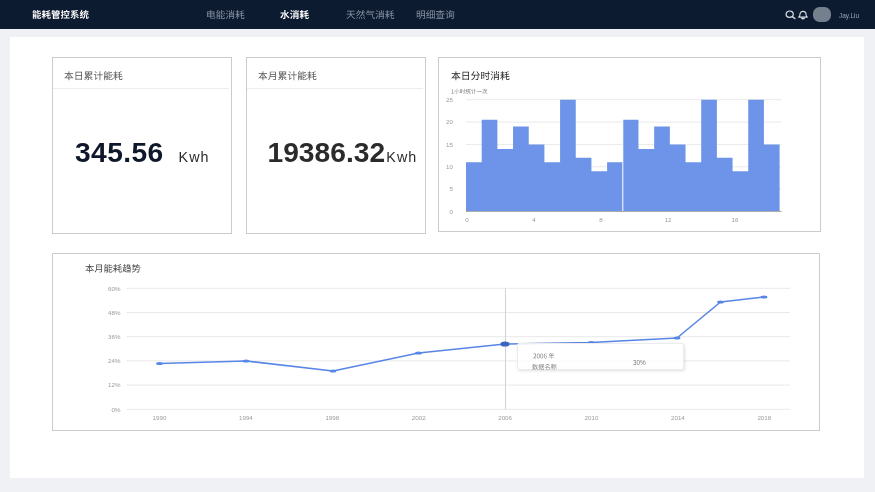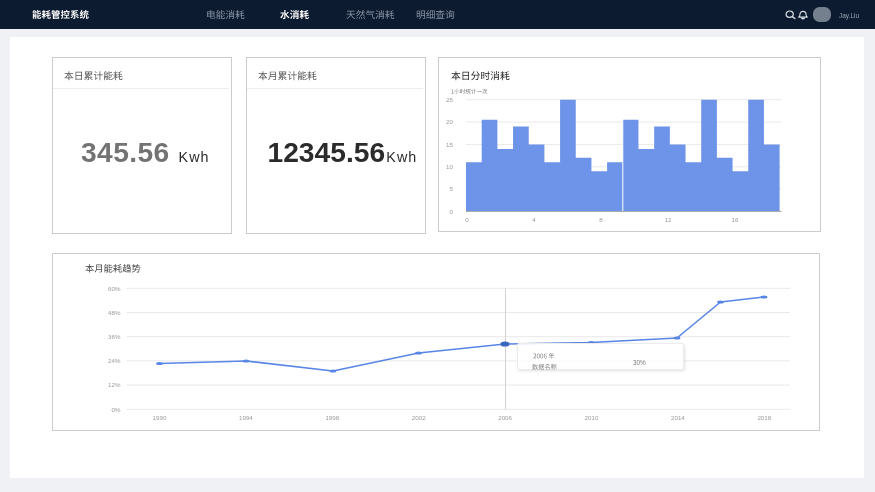--- a/index.html
+++ b/index.html
@@ -28,28 +28,28 @@
 <path d="M3.7,8.1 A1.5,1.3 0 0 0 6.3,8.1" fill="none" stroke="#d9dee5" stroke-width="1.3" stroke-linecap="round"></path>
   </svg>
 <div class="abs" style="left:813px;top:7.2px;width:18.4px;height:15.2px;background:#75808e;border-radius:6.5px"></div>
 <div class="abs" style="left:839px;top:11.6px;font-size:6.5px;color:#9aa4b2">Jay.Liu</div>
 <div class="abs" style="left:10px;top:37px;width:854px;height:441px;background:#ffffff"></div>
 <div class="abs" style="left:52px;top:57px;width:178px;height:175px;background:#fff;border:1px solid #cbcbcb"></div>
 <div class="abs" style="left:53px;top:88px;width:176px;height:1px;background:#ededed"></div>
 <div class="abs" style="left:64.0px;top:67.9px"><svg width="58.8" height="14.2" viewBox="0 0 58.8 14.2">
       <path d="M4.508000000000001 3.1458000000000013V5.203800000000001H0.6370000000000001V5.948600000000002H3.5966000000000005C2.8812 7.614600000000001 1.6660000000000001 9.202200000000001 0.36260000000000003 9.996000000000002C0.539 10.143000000000002 0.7840000000000001 10.407600000000002 0.9016000000000002 10.593800000000002C2.3226000000000004 9.623600000000001 3.5868000000000007 7.8694000000000015 4.3512 5.948600000000002H4.508000000000001V9.574600000000002H2.2148000000000003V10.319400000000002H4.508000000000001V12.152000000000003H5.2822000000000005V10.319400000000002H7.565600000000001V9.574600000000002H5.2822000000000005V5.948600000000002H5.4194C6.164200000000001 7.8694000000000015 7.428400000000001 9.633400000000002 8.878800000000002 10.574200000000001C9.016000000000002 10.368400000000001 9.270800000000001 10.084200000000003 9.457 9.937200000000002C8.094800000000001 9.153200000000002 6.860000000000001 7.604800000000002 6.154400000000001 5.948600000000002H9.1826V5.203800000000001H5.2822000000000005V3.1458000000000013Z M12.2794 7.918400000000002H17.169600000000003V10.672200000000002H12.2794ZM12.2794 7.193200000000002V4.537400000000001H17.169600000000003V7.193200000000002ZM11.5248 3.8024000000000013V12.044200000000002H12.2794V11.407200000000001H17.169600000000003V11.995200000000002H17.9536V3.8024000000000013Z M25.705400000000004 10.525200000000002C26.5482 10.936800000000002 27.6066 11.564000000000002 28.126000000000005 11.985400000000002L28.6944 11.544400000000001C28.135800000000003 11.113200000000003 27.0578 10.515400000000001 26.2346 10.133200000000002ZM22.3636 10.133200000000002C21.7952 10.633000000000003 20.893600000000003 11.132800000000001 20.09 11.456200000000003C20.256600000000002 11.573800000000002 20.531000000000002 11.818800000000003 20.6584 11.956000000000003C21.4326 11.583600000000002 22.393 10.985800000000003 23.03 10.407600000000002ZM21.6678 5.419400000000001H24.1276V6.242600000000001H21.6678ZM24.843000000000004 5.419400000000001H27.391000000000002V6.242600000000001H24.843000000000004ZM21.6678 4.057200000000001H24.1276V4.860800000000001H21.6678ZM24.843000000000004 4.057200000000001H27.391000000000002V4.860800000000001H24.843000000000004ZM21.285600000000002 8.477000000000002C21.4718 8.398600000000002 21.7462 8.3594 23.588600000000003 8.241800000000001C22.8242 8.594600000000002 22.177400000000002 8.849400000000003 21.8638 8.957200000000002C21.305200000000003 9.153200000000002 20.893600000000003 9.280600000000002 20.580000000000002 9.300200000000002C20.648600000000002 9.496200000000002 20.7466 9.819600000000001 20.7662 9.966600000000001C21.050400000000003 9.858800000000002 21.422800000000002 9.829400000000001 24.1472 9.692200000000001V11.338600000000001C24.1472 11.456200000000003 24.117800000000003 11.485600000000002 23.9904 11.485600000000002C23.843400000000003 11.495400000000002 23.3926 11.495400000000002 22.883000000000003 11.485600000000002C22.9908 11.671800000000003 23.108400000000003 11.946200000000003 23.1476 12.152000000000003C23.8042 12.152000000000003 24.255000000000003 12.152000000000003 24.549000000000003 12.044200000000002C24.843000000000004 11.936400000000003 24.921400000000002 11.750200000000001 24.921400000000002 11.358200000000002V9.653000000000002L27.449800000000003 9.525600000000003C27.655600000000003 9.741200000000003 27.832 9.947000000000003 27.9692 10.123400000000002L28.508200000000002 9.692200000000001C28.126000000000005 9.192400000000003 27.332200000000004 8.437800000000001 26.636400000000002 7.928200000000002L26.107200000000002 8.2908C26.362000000000002 8.486800000000002 26.626600000000003 8.722000000000001 26.8912 8.967000000000002L22.8536 9.153200000000002C24.0884 8.692600000000002 25.333000000000002 8.114400000000002 26.577600000000004 7.399000000000001L26.009200000000003 6.958000000000001C25.6368 7.193200000000002 25.235000000000003 7.418600000000001 24.843000000000004 7.624400000000001L22.657600000000002 7.7322000000000015C23.137800000000002 7.477400000000001 23.6278 7.173600000000001 24.098200000000002 6.830600000000001H28.116200000000003V3.4692000000000007H20.962200000000003V6.830600000000001H23.039800000000003C22.5008 7.203000000000001 21.9618 7.506800000000002 21.7462 7.5950000000000015C21.491400000000002 7.722400000000002 21.266000000000002 7.8008000000000015 21.0896 7.820400000000001C21.1582 8.006600000000002 21.256200000000003 8.330000000000002 21.285600000000002 8.477000000000002Z M30.742600000000003 3.7730000000000006C31.291400000000003 4.233600000000001 31.977400000000003 4.900000000000001 32.291000000000004 5.3214000000000015L32.790800000000004 4.7726000000000015C32.4576 4.370800000000001 31.7618 3.7436000000000007 31.222800000000003 3.3026000000000018ZM29.850800000000003 6.213200000000001V6.9384000000000015H31.409000000000002V10.456600000000002C31.409000000000002 10.878000000000002 31.105200000000004 11.172000000000002 30.919000000000004 11.289600000000002C31.056200000000004 11.436600000000002 31.252200000000002 11.769800000000002 31.320800000000002 11.965800000000002C31.477600000000002 11.760000000000002 31.752000000000002 11.544400000000001 33.604200000000006 10.231200000000001C33.525800000000004 10.094000000000001 33.4082 9.780400000000002 33.3592 9.584400000000002L32.153800000000004 10.407600000000002V6.213200000000001ZM35.534800000000004 3.1654000000000018V6.3896000000000015H33.0456V7.144200000000001H35.534800000000004V12.152000000000003H36.309000000000005V7.144200000000001H38.7982V6.3896000000000015H36.309000000000005V3.1654000000000018Z M42.9534 7.252000000000002V8.094800000000001H40.866V7.252000000000002ZM40.18 6.624800000000001V12.142200000000003H40.866V10.143000000000002H42.9534V11.289600000000002C42.9534 11.417000000000002 42.92400000000001 11.456200000000003 42.796600000000005 11.456200000000003C42.64960000000001 11.466000000000003 42.238 11.466000000000003 41.7774 11.446400000000002C41.875400000000006 11.642400000000002 41.983200000000004 11.926600000000002 42.022400000000005 12.122600000000002C42.6398 12.122600000000002 43.06120000000001 12.112800000000002 43.3356 12.005000000000003C43.6002 11.887400000000003 43.6786 11.681600000000001 43.6786 11.299400000000002V6.624800000000001ZM40.866 8.673000000000002H42.9534V9.564800000000002H40.866ZM47.6084 3.8710000000000013C47.049800000000005 4.165000000000001 46.16780000000001 4.517800000000001 45.325 4.802000000000001V3.1556000000000015H44.5998V6.409200000000001C44.5998 7.212800000000001 44.844800000000006 7.438200000000002 45.7856 7.438200000000002C45.9816 7.438200000000002 47.2556 7.438200000000002 47.4712 7.438200000000002C48.245400000000004 7.438200000000002 48.470800000000004 7.114800000000002 48.549200000000006 5.919200000000001C48.3434 5.870200000000001 48.049400000000006 5.762400000000001 47.9024 5.635000000000002C47.85340000000001 6.605200000000002 47.784800000000004 6.771800000000002 47.40260000000001 6.771800000000002C47.12820000000001 6.771800000000002 46.050200000000004 6.771800000000002 45.84440000000001 6.771800000000002C45.403400000000005 6.771800000000002 45.325 6.713000000000002 45.325 6.399400000000002V5.399800000000001C46.275600000000004 5.125400000000001 47.324200000000005 4.7726000000000015 48.098400000000005 4.419800000000001ZM47.726000000000006 8.241800000000001C47.1576 8.604400000000002 46.216800000000006 8.986600000000003 45.325 9.280600000000002V7.712600000000002H44.5998V11.025000000000002C44.5998 11.848200000000002 44.854600000000005 12.063800000000002 45.805200000000006 12.063800000000002C46.011 12.063800000000002 47.30460000000001 12.063800000000002 47.5202 12.063800000000002C48.3434 12.063800000000002 48.549200000000006 11.711000000000002 48.63740000000001 10.397800000000002C48.4414 10.348800000000002 48.147400000000005 10.231200000000001 47.9808 10.113600000000002C47.94160000000001 11.221000000000002 47.863200000000006 11.407200000000001 47.461400000000005 11.407200000000001C47.177200000000006 11.407200000000001 46.089400000000005 11.407200000000001 45.8738 11.407200000000001C45.4132 11.407200000000001 45.325 11.348400000000002 45.325 11.034800000000002V9.888200000000001C46.314800000000005 9.613800000000001 47.4418 9.231600000000002 48.2062 8.790600000000001ZM40.0232 5.948600000000002C40.229000000000006 5.860400000000001 40.572 5.811400000000002 43.257200000000005 5.625200000000001C43.345400000000005 5.811400000000002 43.4238 5.987800000000001 43.482600000000005 6.144600000000001L44.119600000000005 5.850600000000001C43.9138 5.262600000000001 43.365 4.380600000000001 42.8554 3.724000000000001L42.257600000000004 3.959200000000001C42.5026 4.292400000000001 42.747600000000006 4.684400000000001 42.9632 5.066600000000001L40.8072 5.1842000000000015C41.2286 4.664800000000001 41.6696 4.008200000000001 42.012600000000006 3.3516000000000012L41.248200000000004 3.1164000000000005C40.9346 3.8808000000000007 40.3956 4.655000000000001 40.229000000000006 4.860800000000001C40.062400000000004 5.066600000000001 39.915400000000005 5.213600000000001 39.7684 5.243000000000001C39.8566 5.439000000000001 39.984 5.791800000000001 40.0232 5.948600000000002Z M51.1364 3.136000000000001V4.184600000000001H49.6076V4.831400000000001H51.1364V5.801600000000001H49.8036V6.438600000000001H51.1364V7.438200000000002H49.4508V8.094800000000001H50.9012C50.5092 8.927800000000001 49.8918 9.819600000000001 49.3332 10.319400000000002C49.4508 10.486000000000002 49.6076 10.780000000000001 49.686 10.976000000000003C50.1956 10.486000000000002 50.7248 9.682400000000001 51.1364 8.869000000000002V12.142200000000003H51.8224V8.878800000000002C52.1948 9.359000000000002 52.626 9.956800000000001 52.822 10.280200000000002L53.2924 9.692200000000001C53.0964 9.447200000000002 52.332 8.535800000000002 51.94 8.094800000000001H53.3512V7.438200000000002H51.8224V6.438600000000001H52.9788V5.801600000000001H51.8224V4.831400000000001H53.1552V4.184600000000001H51.8224V3.136000000000001ZM57.183 3.1752000000000002C56.35 3.763200000000001 54.782000000000004 4.341400000000001 53.3806 4.743200000000001C53.4786 4.890200000000001 53.5962 5.135200000000001 53.635400000000004 5.292000000000002C54.1254 5.154800000000002 54.635 5.007800000000001 55.1348 4.8412000000000015V6.281800000000001L53.5178 6.536600000000002L53.6256 7.203000000000001L55.1348 6.958000000000001V8.486800000000002L53.3022 8.761200000000002L53.410000000000004 9.427600000000002L55.1348 9.163000000000002V10.868200000000002C55.1348 11.760000000000002 55.3504 12.005000000000003 56.1736 12.005000000000003C56.3304 12.005000000000003 57.3006 12.005000000000003 57.477000000000004 12.005000000000003C58.2218 12.005000000000003 58.3982 11.573800000000002 58.476600000000005 10.241000000000001C58.2806 10.192000000000002 58.0062 10.074400000000002 57.839600000000004 9.937200000000002C57.8004 11.103400000000002 57.751400000000004 11.377800000000002 57.428 11.377800000000002C57.2222 11.377800000000002 56.4284 11.377800000000002 56.2716 11.377800000000002C55.909 11.377800000000002 55.8502 11.299400000000002 55.8502 10.878000000000002V9.055200000000003L58.4276 8.663200000000002L58.3296 8.006600000000002L55.8502 8.379000000000001V6.840400000000002L58.065 6.487600000000001L57.9572 5.8408000000000015L55.8502 6.174000000000001V4.586400000000001C56.5852 4.312000000000001 57.2614 4.008200000000001 57.8004 3.6652000000000013Z" fill="#555555"></path>
     </svg></div>
-<div class="abs" style="left:81px;top:142.8px;font-size:28.2px;line-height:19.8px;font-weight:bold;letter-spacing:0.4px;color:#737373">345.56</div>
+<div class="abs" style="left:75px;top:142.8px;font-size:28.2px;line-height:19.8px;font-weight:bold;letter-spacing:0.4px;color:#0f172a">345.56</div>
 <div class="abs" style="left:178.5px;top:151.8px;font-size:14.3px;line-height:10.4px;letter-spacing:1.1px;color:#2b2b2b">Kwh</div>
 <div class="abs" style="left:246px;top:57px;width:178px;height:175px;background:#fff;border:1px solid #cbcbcb"></div>
 <div class="abs" style="left:247px;top:88px;width:176px;height:1px;background:#ededed"></div>
 <div class="abs" style="left:258.0px;top:67.9px"><svg width="58.8" height="14.2" viewBox="0 0 58.8 14.2">
       <path d="M4.508000000000001 3.1458000000000013V5.203800000000001H0.6370000000000001V5.948600000000002H3.5966000000000005C2.8812 7.614600000000001 1.6660000000000001 9.202200000000001 0.36260000000000003 9.996000000000002C0.539 10.143000000000002 0.7840000000000001 10.407600000000002 0.9016000000000002 10.593800000000002C2.3226000000000004 9.623600000000001 3.5868000000000007 7.8694000000000015 4.3512 5.948600000000002H4.508000000000001V9.574600000000002H2.2148000000000003V10.319400000000002H4.508000000000001V12.152000000000003H5.2822000000000005V10.319400000000002H7.565600000000001V9.574600000000002H5.2822000000000005V5.948600000000002H5.4194C6.164200000000001 7.8694000000000015 7.428400000000001 9.633400000000002 8.878800000000002 10.574200000000001C9.016000000000002 10.368400000000001 9.270800000000001 10.084200000000003 9.457 9.937200000000002C8.094800000000001 9.153200000000002 6.860000000000001 7.604800000000002 6.154400000000001 5.948600000000002H9.1826V5.203800000000001H5.2822000000000005V3.1458000000000013Z M11.828600000000002 3.655400000000001V6.673800000000002C11.828600000000002 8.251600000000002 11.671800000000001 10.241000000000001 10.084200000000001 11.632600000000002C10.250800000000002 11.730600000000003 10.535 12.005000000000003 10.642800000000001 12.161800000000003C11.603200000000001 11.319000000000003 12.093200000000001 10.211600000000002 12.3382 9.094400000000002H17.071600000000004V11.054400000000003C17.071600000000004 11.270000000000001 17.003 11.338600000000001 16.7678 11.348400000000002C16.5424 11.358200000000002 15.748600000000001 11.368000000000002 14.935200000000002 11.338600000000001C15.062600000000002 11.544400000000001 15.199800000000002 11.887400000000003 15.248800000000003 12.112800000000002C16.297400000000003 12.112800000000002 16.954 12.103000000000002 17.3362 11.965800000000002C17.698800000000002 11.838400000000002 17.845800000000004 11.593400000000003 17.845800000000004 11.064200000000001V3.655400000000001ZM12.573400000000001 4.370800000000001H17.071600000000004V6.017200000000002H12.573400000000001ZM12.573400000000001 6.713000000000002H17.071600000000004V8.379000000000001H12.465600000000002C12.544 7.8008000000000015 12.573400000000001 7.232400000000002 12.573400000000001 6.713000000000002Z M25.705400000000004 10.525200000000002C26.5482 10.936800000000002 27.6066 11.564000000000002 28.126000000000005 11.985400000000002L28.6944 11.544400000000001C28.135800000000003 11.113200000000003 27.0578 10.515400000000001 26.2346 10.133200000000002ZM22.3636 10.133200000000002C21.7952 10.633000000000003 20.893600000000003 11.132800000000001 20.09 11.456200000000003C20.256600000000002 11.573800000000002 20.531000000000002 11.818800000000003 20.6584 11.956000000000003C21.4326 11.583600000000002 22.393 10.985800000000003 23.03 10.407600000000002ZM21.6678 5.419400000000001H24.1276V6.242600000000001H21.6678ZM24.843000000000004 5.419400000000001H27.391000000000002V6.242600000000001H24.843000000000004ZM21.6678 4.057200000000001H24.1276V4.860800000000001H21.6678ZM24.843000000000004 4.057200000000001H27.391000000000002V4.860800000000001H24.843000000000004ZM21.285600000000002 8.477000000000002C21.4718 8.398600000000002 21.7462 8.3594 23.588600000000003 8.241800000000001C22.8242 8.594600000000002 22.177400000000002 8.849400000000003 21.8638 8.957200000000002C21.305200000000003 9.153200000000002 20.893600000000003 9.280600000000002 20.580000000000002 9.300200000000002C20.648600000000002 9.496200000000002 20.7466 9.819600000000001 20.7662 9.966600000000001C21.050400000000003 9.858800000000002 21.422800000000002 9.829400000000001 24.1472 9.692200000000001V11.338600000000001C24.1472 11.456200000000003 24.117800000000003 11.485600000000002 23.9904 11.485600000000002C23.843400000000003 11.495400000000002 23.3926 11.495400000000002 22.883000000000003 11.485600000000002C22.9908 11.671800000000003 23.108400000000003 11.946200000000003 23.1476 12.152000000000003C23.8042 12.152000000000003 24.255000000000003 12.152000000000003 24.549000000000003 12.044200000000002C24.843000000000004 11.936400000000003 24.921400000000002 11.750200000000001 24.921400000000002 11.358200000000002V9.653000000000002L27.449800000000003 9.525600000000003C27.655600000000003 9.741200000000003 27.832 9.947000000000003 27.9692 10.123400000000002L28.508200000000002 9.692200000000001C28.126000000000005 9.192400000000003 27.332200000000004 8.437800000000001 26.636400000000002 7.928200000000002L26.107200000000002 8.2908C26.362000000000002 8.486800000000002 26.626600000000003 8.722000000000001 26.8912 8.967000000000002L22.8536 9.153200000000002C24.0884 8.692600000000002 25.333000000000002 8.114400000000002 26.577600000000004 7.399000000000001L26.009200000000003 6.958000000000001C25.6368 7.193200000000002 25.235000000000003 7.418600000000001 24.843000000000004 7.624400000000001L22.657600000000002 7.7322000000000015C23.137800000000002 7.477400000000001 23.6278 7.173600000000001 24.098200000000002 6.830600000000001H28.116200000000003V3.4692000000000007H20.962200000000003V6.830600000000001H23.039800000000003C22.5008 7.203000000000001 21.9618 7.506800000000002 21.7462 7.5950000000000015C21.491400000000002 7.722400000000002 21.266000000000002 7.8008000000000015 21.0896 7.820400000000001C21.1582 8.006600000000002 21.256200000000003 8.330000000000002 21.285600000000002 8.477000000000002Z M30.742600000000003 3.7730000000000006C31.291400000000003 4.233600000000001 31.977400000000003 4.900000000000001 32.291000000000004 5.3214000000000015L32.790800000000004 4.7726000000000015C32.4576 4.370800000000001 31.7618 3.7436000000000007 31.222800000000003 3.3026000000000018ZM29.850800000000003 6.213200000000001V6.9384000000000015H31.409000000000002V10.456600000000002C31.409000000000002 10.878000000000002 31.105200000000004 11.172000000000002 30.919000000000004 11.289600000000002C31.056200000000004 11.436600000000002 31.252200000000002 11.769800000000002 31.320800000000002 11.965800000000002C31.477600000000002 11.760000000000002 31.752000000000002 11.544400000000001 33.604200000000006 10.231200000000001C33.525800000000004 10.094000000000001 33.4082 9.780400000000002 33.3592 9.584400000000002L32.153800000000004 10.407600000000002V6.213200000000001ZM35.534800000000004 3.1654000000000018V6.3896000000000015H33.0456V7.144200000000001H35.534800000000004V12.152000000000003H36.309000000000005V7.144200000000001H38.7982V6.3896000000000015H36.309000000000005V3.1654000000000018Z M42.9534 7.252000000000002V8.094800000000001H40.866V7.252000000000002ZM40.18 6.624800000000001V12.142200000000003H40.866V10.143000000000002H42.9534V11.289600000000002C42.9534 11.417000000000002 42.92400000000001 11.456200000000003 42.796600000000005 11.456200000000003C42.64960000000001 11.466000000000003 42.238 11.466000000000003 41.7774 11.446400000000002C41.875400000000006 11.642400000000002 41.983200000000004 11.926600000000002 42.022400000000005 12.122600000000002C42.6398 12.122600000000002 43.06120000000001 12.112800000000002 43.3356 12.005000000000003C43.6002 11.887400000000003 43.6786 11.681600000000001 43.6786 11.299400000000002V6.624800000000001ZM40.866 8.673000000000002H42.9534V9.564800000000002H40.866ZM47.6084 3.8710000000000013C47.049800000000005 4.165000000000001 46.16780000000001 4.517800000000001 45.325 4.802000000000001V3.1556000000000015H44.5998V6.409200000000001C44.5998 7.212800000000001 44.844800000000006 7.438200000000002 45.7856 7.438200000000002C45.9816 7.438200000000002 47.2556 7.438200000000002 47.4712 7.438200000000002C48.245400000000004 7.438200000000002 48.470800000000004 7.114800000000002 48.549200000000006 5.919200000000001C48.3434 5.870200000000001 48.049400000000006 5.762400000000001 47.9024 5.635000000000002C47.85340000000001 6.605200000000002 47.784800000000004 6.771800000000002 47.40260000000001 6.771800000000002C47.12820000000001 6.771800000000002 46.050200000000004 6.771800000000002 45.84440000000001 6.771800000000002C45.403400000000005 6.771800000000002 45.325 6.713000000000002 45.325 6.399400000000002V5.399800000000001C46.275600000000004 5.125400000000001 47.324200000000005 4.7726000000000015 48.098400000000005 4.419800000000001ZM47.726000000000006 8.241800000000001C47.1576 8.604400000000002 46.216800000000006 8.986600000000003 45.325 9.280600000000002V7.712600000000002H44.5998V11.025000000000002C44.5998 11.848200000000002 44.854600000000005 12.063800000000002 45.805200000000006 12.063800000000002C46.011 12.063800000000002 47.30460000000001 12.063800000000002 47.5202 12.063800000000002C48.3434 12.063800000000002 48.549200000000006 11.711000000000002 48.63740000000001 10.397800000000002C48.4414 10.348800000000002 48.147400000000005 10.231200000000001 47.9808 10.113600000000002C47.94160000000001 11.221000000000002 47.863200000000006 11.407200000000001 47.461400000000005 11.407200000000001C47.177200000000006 11.407200000000001 46.089400000000005 11.407200000000001 45.8738 11.407200000000001C45.4132 11.407200000000001 45.325 11.348400000000002 45.325 11.034800000000002V9.888200000000001C46.314800000000005 9.613800000000001 47.4418 9.231600000000002 48.2062 8.790600000000001ZM40.0232 5.948600000000002C40.229000000000006 5.860400000000001 40.572 5.811400000000002 43.257200000000005 5.625200000000001C43.345400000000005 5.811400000000002 43.4238 5.987800000000001 43.482600000000005 6.144600000000001L44.119600000000005 5.850600000000001C43.9138 5.262600000000001 43.365 4.380600000000001 42.8554 3.724000000000001L42.257600000000004 3.959200000000001C42.5026 4.292400000000001 42.747600000000006 4.684400000000001 42.9632 5.066600000000001L40.8072 5.1842000000000015C41.2286 4.664800000000001 41.6696 4.008200000000001 42.012600000000006 3.3516000000000012L41.248200000000004 3.1164000000000005C40.9346 3.8808000000000007 40.3956 4.655000000000001 40.229000000000006 4.860800000000001C40.062400000000004 5.066600000000001 39.915400000000005 5.213600000000001 39.7684 5.243000000000001C39.8566 5.439000000000001 39.984 5.791800000000001 40.0232 5.948600000000002Z M51.1364 3.136000000000001V4.184600000000001H49.6076V4.831400000000001H51.1364V5.801600000000001H49.8036V6.438600000000001H51.1364V7.438200000000002H49.4508V8.094800000000001H50.9012C50.5092 8.927800000000001 49.8918 9.819600000000001 49.3332 10.319400000000002C49.4508 10.486000000000002 49.6076 10.780000000000001 49.686 10.976000000000003C50.1956 10.486000000000002 50.7248 9.682400000000001 51.1364 8.869000000000002V12.142200000000003H51.8224V8.878800000000002C52.1948 9.359000000000002 52.626 9.956800000000001 52.822 10.280200000000002L53.2924 9.692200000000001C53.0964 9.447200000000002 52.332 8.535800000000002 51.94 8.094800000000001H53.3512V7.438200000000002H51.8224V6.438600000000001H52.9788V5.801600000000001H51.8224V4.831400000000001H53.1552V4.184600000000001H51.8224V3.136000000000001ZM57.183 3.1752000000000002C56.35 3.763200000000001 54.782000000000004 4.341400000000001 53.3806 4.743200000000001C53.4786 4.890200000000001 53.5962 5.135200000000001 53.635400000000004 5.292000000000002C54.1254 5.154800000000002 54.635 5.007800000000001 55.1348 4.8412000000000015V6.281800000000001L53.5178 6.536600000000002L53.6256 7.203000000000001L55.1348 6.958000000000001V8.486800000000002L53.3022 8.761200000000002L53.410000000000004 9.427600000000002L55.1348 9.163000000000002V10.868200000000002C55.1348 11.760000000000002 55.3504 12.005000000000003 56.1736 12.005000000000003C56.3304 12.005000000000003 57.3006 12.005000000000003 57.477000000000004 12.005000000000003C58.2218 12.005000000000003 58.3982 11.573800000000002 58.476600000000005 10.241000000000001C58.2806 10.192000000000002 58.0062 10.074400000000002 57.839600000000004 9.937200000000002C57.8004 11.103400000000002 57.751400000000004 11.377800000000002 57.428 11.377800000000002C57.2222 11.377800000000002 56.4284 11.377800000000002 56.2716 11.377800000000002C55.909 11.377800000000002 55.8502 11.299400000000002 55.8502 10.878000000000002V9.055200000000003L58.4276 8.663200000000002L58.3296 8.006600000000002L55.8502 8.379000000000001V6.840400000000002L58.065 6.487600000000001L57.9572 5.8408000000000015L55.8502 6.174000000000001V4.586400000000001C56.5852 4.312000000000001 57.2614 4.008200000000001 57.8004 3.6652000000000013Z" fill="#555555"></path>
     </svg></div>
-<div class="abs" style="left:267.5px;top:142.8px;font-size:28.2px;line-height:19.8px;font-weight:bold;letter-spacing:0px;color:#2b2b2b">12345.56</div>
+<div class="abs" style="left:267.5px;top:142.8px;font-size:28.2px;line-height:19.8px;font-weight:bold;letter-spacing:0px;color:#2b2b2b">19386.32</div>
 <div class="abs" style="left:386.3px;top:151.8px;font-size:14.3px;line-height:10.4px;letter-spacing:1.1px;color:#2b2b2b">Kwh</div>
 <div class="abs" style="left:438px;top:57px;width:381px;height:173px;background:#fff;border:1px solid #cbcbcb"></div>
 <div class="abs" style="left:451.0px;top:67.8px"><svg width="58.8" height="14.2" viewBox="0 0 58.8 14.2">
       <path d="M4.508000000000001 3.1458000000000013V5.203800000000001H0.6370000000000001V5.948600000000002H3.5966000000000005C2.8812 7.614600000000001 1.6660000000000001 9.202200000000001 0.36260000000000003 9.996000000000002C0.539 10.143000000000002 0.7840000000000001 10.407600000000002 0.9016000000000002 10.593800000000002C2.3226000000000004 9.623600000000001 3.5868000000000007 7.8694000000000015 4.3512 5.948600000000002H4.508000000000001V9.574600000000002H2.2148000000000003V10.319400000000002H4.508000000000001V12.152000000000003H5.2822000000000005V10.319400000000002H7.565600000000001V9.574600000000002H5.2822000000000005V5.948600000000002H5.4194C6.164200000000001 7.8694000000000015 7.428400000000001 9.633400000000002 8.878800000000002 10.574200000000001C9.016000000000002 10.368400000000001 9.270800000000001 10.084200000000003 9.457 9.937200000000002C8.094800000000001 9.153200000000002 6.860000000000001 7.604800000000002 6.154400000000001 5.948600000000002H9.1826V5.203800000000001H5.2822000000000005V3.1458000000000013Z M12.2794 7.918400000000002H17.169600000000003V10.672200000000002H12.2794ZM12.2794 7.193200000000002V4.537400000000001H17.169600000000003V7.193200000000002ZM11.5248 3.8024000000000013V12.044200000000002H12.2794V11.407200000000001H17.169600000000003V11.995200000000002H17.9536V3.8024000000000013Z M26.195400000000003 3.3124000000000002 25.5192 3.586800000000001C26.215000000000003 5.037200000000001 27.391000000000002 6.634600000000002 28.42 7.516600000000002C28.567 7.3206000000000016 28.8316 7.046200000000002 29.0178 6.899200000000001C27.998600000000003 6.134800000000001 26.803000000000004 4.6354000000000015 26.195400000000003 3.3124000000000002ZM22.7752 3.3320000000000007C22.2068 4.831400000000001 21.2072 6.193600000000002 20.031200000000002 7.036400000000001C20.207600000000003 7.173600000000001 20.531000000000002 7.4578000000000015 20.6584 7.604800000000002C20.923000000000002 7.3892000000000015 21.1778 7.154000000000002 21.4326 6.889400000000001V7.565600000000002H23.324C23.0986 9.231600000000002 22.559600000000003 10.789800000000001 20.237000000000002 11.554200000000002C20.4036 11.711000000000002 20.599600000000002 11.995200000000002 20.687800000000003 12.181400000000002C23.1868 11.279800000000002 23.833600000000004 9.506000000000002 24.098200000000002 7.565600000000002H26.763800000000003C26.656000000000002 10.015600000000003 26.509 10.976000000000003 26.264000000000003 11.230800000000002C26.166000000000004 11.328800000000003 26.0484 11.348400000000002 25.842600000000004 11.348400000000002C25.617200000000004 11.348400000000002 25.009600000000002 11.348400000000002 24.372600000000002 11.289600000000002C24.509800000000002 11.495400000000002 24.598000000000003 11.809000000000003 24.617600000000003 12.024600000000003C25.235000000000003 12.063800000000002 25.832800000000002 12.073600000000003 26.166000000000004 12.044200000000002C26.499200000000002 12.014800000000003 26.724600000000002 11.946200000000003 26.930400000000002 11.701200000000002C27.273400000000002 11.319000000000003 27.400800000000004 10.201800000000002 27.547800000000002 7.193200000000002C27.5576 7.095200000000001 27.5576 6.840400000000002 27.5576 6.840400000000002H21.4816C22.314600000000002 5.948600000000002 23.0496 4.802000000000001 23.5592 3.547600000000001Z M34.0452 6.9384000000000015C34.564600000000006 7.693000000000001 35.231 8.731800000000002 35.5446 9.329600000000003L36.1914 8.957200000000002C35.858200000000004 8.3594 35.182 7.359800000000002 34.6528 6.615000000000001ZM32.5752 7.428400000000002V9.662800000000002H30.899400000000004V7.428400000000002ZM32.5752 6.771800000000002H30.899400000000004V4.625600000000001H32.5752ZM30.193800000000003 3.959200000000001V11.123000000000003H30.899400000000004V10.329200000000002H33.2612V3.959200000000001ZM36.88720000000001 3.1850000000000005V5.096000000000001H33.712V5.821200000000001H36.88720000000001V11.044600000000003C36.88720000000001 11.240600000000002 36.808800000000005 11.309200000000002 36.61280000000001 11.309200000000002C36.397200000000005 11.328800000000003 35.672000000000004 11.328800000000003 34.9076 11.299400000000002C35.0154 11.515000000000002 35.133 11.848200000000002 35.182 12.054000000000002C36.162000000000006 12.054000000000002 36.7892 12.044200000000002 37.142 11.916800000000002C37.494800000000005 11.799200000000003 37.632000000000005 11.583600000000002 37.632000000000005 11.044600000000003V5.821200000000001H38.827600000000004V5.096000000000001H37.632000000000005V3.1850000000000005Z M47.6574 3.410400000000001C47.412400000000005 3.988600000000001 46.961600000000004 4.7726000000000015 46.6186 5.272400000000001L47.2458 5.537000000000002C47.598600000000005 5.056800000000001 48.02 4.341400000000001 48.36300000000001 3.684800000000001ZM42.6398 3.7436000000000007C43.06120000000001 4.312000000000001 43.47280000000001 5.086200000000002 43.6296 5.586000000000001L44.2862 5.262600000000001C44.129400000000004 4.762800000000001 43.6786 4.018000000000001 43.257200000000005 3.4594000000000014ZM40.033 3.7436000000000007C40.640600000000006 4.067000000000001 41.375600000000006 4.576600000000001 41.7284 4.939200000000001L42.1792 4.370800000000001C41.8166 4.018000000000001 41.0718 3.5378000000000007 40.474000000000004 3.2438000000000002ZM39.5724 6.370000000000001C40.189800000000005 6.683600000000001 40.9444 7.193200000000002 41.3168 7.546000000000001L41.748000000000005 6.967800000000001C41.375600000000006 6.615000000000001 40.611200000000004 6.144600000000001 39.9938 5.850600000000001ZM39.876200000000004 11.573800000000002 40.513200000000005 12.054000000000002C41.0326 11.123000000000003 41.6402 9.888200000000001 42.091 8.8396L41.5422 8.398600000000002C41.0424 9.515800000000002 40.3564 10.819200000000002 39.876200000000004 11.573800000000002ZM43.6394 8.310400000000001H47.2556V9.378600000000002H43.6394ZM43.6394 7.673400000000002V6.624800000000001H47.2556V7.673400000000002ZM45.119200000000006 3.1262000000000008V5.929000000000001H42.9142V12.152000000000003H43.6394V10.005800000000002H47.2556V11.221000000000002C47.2556 11.358200000000002 47.2066 11.397400000000003 47.0596 11.407200000000001C46.902800000000006 11.417000000000002 46.3834 11.417000000000002 45.8248 11.397400000000003C45.9228 11.593400000000003 46.03060000000001 11.897200000000002 46.06 12.093200000000003C46.8048 12.093200000000003 47.2948 12.093200000000003 47.598600000000005 11.975600000000002C47.8828 11.858000000000002 47.971000000000004 11.632600000000002 47.971000000000004 11.230800000000002V5.929000000000001H45.854200000000006V3.1262000000000008Z M51.1364 3.136000000000001V4.184600000000001H49.6076V4.831400000000001H51.1364V5.801600000000001H49.8036V6.438600000000001H51.1364V7.438200000000002H49.4508V8.094800000000001H50.9012C50.5092 8.927800000000001 49.8918 9.819600000000001 49.3332 10.319400000000002C49.4508 10.486000000000002 49.6076 10.780000000000001 49.686 10.976000000000003C50.1956 10.486000000000002 50.7248 9.682400000000001 51.1364 8.869000000000002V12.142200000000003H51.8224V8.878800000000002C52.1948 9.359000000000002 52.626 9.956800000000001 52.822 10.280200000000002L53.2924 9.692200000000001C53.0964 9.447200000000002 52.332 8.535800000000002 51.94 8.094800000000001H53.3512V7.438200000000002H51.8224V6.438600000000001H52.9788V5.801600000000001H51.8224V4.831400000000001H53.1552V4.184600000000001H51.8224V3.136000000000001ZM57.183 3.1752000000000002C56.35 3.763200000000001 54.782000000000004 4.341400000000001 53.3806 4.743200000000001C53.4786 4.890200000000001 53.5962 5.135200000000001 53.635400000000004 5.292000000000002C54.1254 5.154800000000002 54.635 5.007800000000001 55.1348 4.8412000000000015V6.281800000000001L53.5178 6.536600000000002L53.6256 7.203000000000001L55.1348 6.958000000000001V8.486800000000002L53.3022 8.761200000000002L53.410000000000004 9.427600000000002L55.1348 9.163000000000002V10.868200000000002C55.1348 11.760000000000002 55.3504 12.005000000000003 56.1736 12.005000000000003C56.3304 12.005000000000003 57.3006 12.005000000000003 57.477000000000004 12.005000000000003C58.2218 12.005000000000003 58.3982 11.573800000000002 58.476600000000005 10.241000000000001C58.2806 10.192000000000002 58.0062 10.074400000000002 57.839600000000004 9.937200000000002C57.8004 11.103400000000002 57.751400000000004 11.377800000000002 57.428 11.377800000000002C57.2222 11.377800000000002 56.4284 11.377800000000002 56.2716 11.377800000000002C55.909 11.377800000000002 55.8502 11.299400000000002 55.8502 10.878000000000002V9.055200000000003L58.4276 8.663200000000002L58.3296 8.006600000000002L55.8502 8.379000000000001V6.840400000000002L58.065 6.487600000000001L57.9572 5.8408000000000015L55.8502 6.174000000000001V4.586400000000001C56.5852 4.312000000000001 57.2614 4.008200000000001 57.8004 3.6652000000000013Z" fill="#212121"></path>
     </svg></div>
 <div class="abs" style="left:451.0px;top:80.9px"><svg width="36.7" height="8.1" viewBox="0 0 36.7 8.1">
       <path d="M0.4928 6.4959999999999996H2.7439999999999998V6.070399999999999H1.9208V2.3911999999999995H1.5288C1.3048 2.5199999999999996 1.0416 2.6151999999999997 0.6776 2.6823999999999995V3.0071999999999997H1.4112V6.070399999999999H0.4928Z M5.7064 1.8703999999999992V6.361599999999999C5.7064 6.473599999999999 5.6616 6.507199999999999 5.5496 6.5127999999999995C5.432 6.5184 5.0288 6.523999999999999 4.62 6.507199999999999C4.6872 6.6248 4.7656 6.8264 4.7936 6.944C5.32 6.949599999999999 5.6672 6.9384 5.8744 6.8656C6.0760000000000005 6.798399999999999 6.16 6.6696 6.16 6.361599999999999V1.8703999999999992ZM7.056 3.2983999999999996C7.537599999999999 4.104799999999999 7.991199999999999 5.151999999999999 8.12 5.8184L8.5736 5.6335999999999995C8.428 4.9616 7.952 3.9311999999999996 7.459199999999999 3.1471999999999998ZM4.2392 3.1863999999999995C4.0992 3.9367999999999994 3.7856 4.9056 3.2872 5.499199999999999C3.4048000000000003 5.5496 3.5896 5.650399999999999 3.6848 5.723199999999999C4.1944 5.1015999999999995 4.5248 4.087999999999999 4.7096 3.2647999999999997Z M11.362400000000001 3.9647999999999994C11.6592 4.395999999999999 12.04 4.989599999999999 12.2192 5.331199999999999L12.588799999999999 5.118399999999999C12.3984 4.7768 12.012 4.2056 11.7096 3.7799999999999994ZM10.522400000000001 4.2448V5.521599999999999H9.5648V4.2448ZM10.522400000000001 3.8695999999999997H9.5648V2.6431999999999998H10.522400000000001ZM9.1616 2.2623999999999995V6.356H9.5648V5.902399999999999H10.9144V2.2623999999999995ZM12.9864 1.8199999999999994V2.9119999999999995H11.172V3.3263999999999996H12.9864V6.3111999999999995C12.9864 6.4232 12.941600000000001 6.4624 12.8296 6.4624C12.7064 6.473599999999999 12.292 6.473599999999999 11.8552 6.456799999999999C11.9168 6.579999999999999 11.984 6.7703999999999995 12.012 6.888C12.572 6.888 12.9304 6.8824 13.132000000000001 6.8096C13.3336 6.7424 13.411999999999999 6.619199999999999 13.411999999999999 6.3111999999999995V3.3263999999999996H14.0952V2.9119999999999995H13.411999999999999V1.8199999999999994Z M18.2168 4.524799999999999V6.2943999999999996C18.2168 6.708799999999999 18.311999999999998 6.832 18.704 6.832C18.7824 6.832 19.1184 6.832 19.1968 6.832C19.544 6.832 19.6448 6.619199999999999 19.6728 5.8576C19.5664 5.829599999999999 19.3984 5.7623999999999995 19.3144 5.683999999999999C19.2976 6.361599999999999 19.275199999999998 6.4624 19.152 6.4624C19.0848 6.4624 18.8216 6.4624 18.7712 6.4624C18.648 6.4624 18.6312 6.4456 18.6312 6.2943999999999996V4.524799999999999ZM17.164 4.536C17.1304 5.6448 17.0016 6.244 16.083199999999998 6.5855999999999995C16.1784 6.664 16.296 6.820799999999999 16.3464 6.927199999999999C17.36 6.5127999999999995 17.5336 5.7904 17.5784 4.536ZM14.5432 6.199199999999999 14.638399999999999 6.6136C15.1424 6.451199999999999 15.8032 6.244 16.4304 6.0367999999999995L16.3632 5.6728C15.685599999999999 5.8744 14.9968 6.0816 14.5432 6.199199999999999ZM17.64 1.8815999999999997C17.7464 2.1111999999999993 17.8864 2.4135999999999997 17.9424 2.6039999999999996H16.5872V2.9847999999999995H17.5952C17.3432 3.3319999999999994 16.9568 3.8471999999999995 16.828 3.9703999999999997C16.7216 4.071199999999999 16.5816 4.110399999999999 16.4752 4.138399999999999C16.52 4.228 16.598399999999998 4.440799999999999 16.6152 4.547199999999999C16.772 4.4799999999999995 17.0072 4.452 19.04 4.2616C19.1296 4.412799999999999 19.2136 4.5584 19.2696 4.6704L19.6224 4.474399999999999C19.4544 4.1495999999999995 19.0904 3.6231999999999998 18.788 3.2311999999999994L18.4576 3.3991999999999996C18.5808 3.5615999999999994 18.709600000000002 3.7463999999999995 18.827199999999998 3.9311999999999996L17.2872 4.06C17.5392 3.752 17.8584 3.3151999999999995 18.0936 2.9847999999999995H19.616799999999998V2.6039999999999996H18.004L18.3624 2.492C18.2952 2.3127999999999993 18.1552 2.0047999999999995 18.0264 1.7807999999999993ZM14.644 4.1272C14.728 4.087999999999999 14.8568 4.06 15.5288 3.9647999999999994C15.288 4.3176 15.0696 4.592 14.9688 4.6983999999999995C14.7896 4.9056 14.6608 5.045599999999999 14.5376 5.068C14.588 5.18 14.6552 5.3872 14.6776 5.4768C14.7952 5.404 14.9856 5.3424 16.3744 5.039999999999999C16.3632 4.950399999999999 16.357599999999998 4.787999999999999 16.3688 4.6704L15.3104 4.877599999999999C15.736 4.384799999999999 16.156 3.7855999999999996 16.5088 3.1807999999999996L16.1336 2.9567999999999994C16.0272 3.1639999999999997 15.9096 3.3768 15.7808 3.5727999999999995L15.092 3.6455999999999995C15.4392 3.1639999999999997 15.7864 2.5535999999999994 16.044 1.9655999999999993L15.6184 1.7695999999999996C15.372 2.4471999999999996 14.9576 3.1695999999999995 14.8232 3.3543999999999996C14.7 3.5447999999999995 14.5936 3.6735999999999995 14.492799999999999 3.6959999999999997C14.5488 3.8135999999999997 14.616 4.037599999999999 14.644 4.1272Z M20.6752 2.1559999999999997C20.9888 2.4192 21.3808 2.7999999999999994 21.560000000000002 3.0407999999999995L21.8456 2.7271999999999994C21.6552 2.4975999999999994 21.2576 2.1391999999999998 20.9496 1.8872ZM20.1656 3.5504V3.9647999999999994H21.056V5.975199999999999C21.056 6.215999999999999 20.8824 6.3839999999999995 20.776 6.451199999999999C20.854400000000002 6.5352 20.9664 6.725599999999999 21.0056 6.837599999999999C21.095200000000002 6.72 21.252000000000002 6.5968 22.3104 5.846399999999999C22.265600000000003 5.768 22.1984 5.588799999999999 22.1704 5.4768L21.4816 5.9472V3.5504ZM23.413600000000002 1.8087999999999997V3.6512H21.991200000000003V4.0824H23.413600000000002V6.944H23.856V4.0824H25.2784V3.6512H23.856V1.8087999999999997Z M25.754400000000004 4.0824V4.5416H30.884000000000004V4.0824Z M31.427200000000003 2.4807999999999995C31.808000000000003 2.6935999999999996 32.284000000000006 3.0295999999999994 32.508 3.2591999999999994L32.7768 2.9175999999999997C32.5416 2.6879999999999997 32.06 2.38 31.679200000000005 2.1784ZM31.343200000000003 6.087199999999999 31.729600000000005 6.378399999999999C32.076800000000006 5.8744 32.5024 5.2248 32.832800000000006 4.653599999999999L32.508 4.3736C32.144000000000005 4.984 31.668000000000003 5.6784 31.343200000000003 6.087199999999999ZM33.650400000000005 1.7919999999999998C33.4712 2.6879999999999997 33.1576 3.5615999999999994 32.726400000000005 4.110399999999999C32.83840000000001 4.1608 33.04560000000001 4.2783999999999995 33.1296 4.345599999999999C33.35360000000001 4.0264 33.555200000000006 3.6175999999999995 33.72880000000001 3.1583999999999994H35.7952C35.6888 3.5447999999999995 35.51520000000001 3.9703999999999997 35.38080000000001 4.239199999999999C35.4816 4.283999999999999 35.64960000000001 4.367999999999999 35.739200000000004 4.4184C35.9352 4.032 36.1816 3.4383999999999997 36.327200000000005 2.8895999999999997L36.019200000000005 2.7215999999999996L35.9352 2.7439999999999998H33.86880000000001C33.958400000000005 2.4639999999999995 34.03680000000001 2.1727999999999996 34.098400000000005 1.8759999999999994ZM34.2944 3.4327999999999994V3.7799999999999994C34.2944 4.5808 34.171200000000006 5.8016 32.452000000000005 6.6415999999999995C32.558400000000006 6.7143999999999995 32.70400000000001 6.8656 32.77120000000001 6.966399999999999C33.8744 6.412 34.3616 5.6952 34.580000000000005 5.012C34.893600000000006 5.9079999999999995 35.397600000000004 6.563199999999999 36.2096 6.9048C36.265600000000006 6.7928 36.394400000000005 6.619199999999999 36.4896 6.5352C35.51520000000001 6.1823999999999995 34.983200000000004 5.319999999999999 34.7312 4.1944C34.7368 4.0488 34.7424 3.9143999999999997 34.7424 3.7855999999999996V3.4327999999999994Z" fill="#757575"></path>
     </svg></div>
 <svg class="abs" style="left:0;top:0" width="875" height="492" viewBox="0 0 875 492">
     <line x1="466" y1="189.1" x2="781.5" y2="189.1" stroke="#e9e9e9" stroke-width="1"></line>

